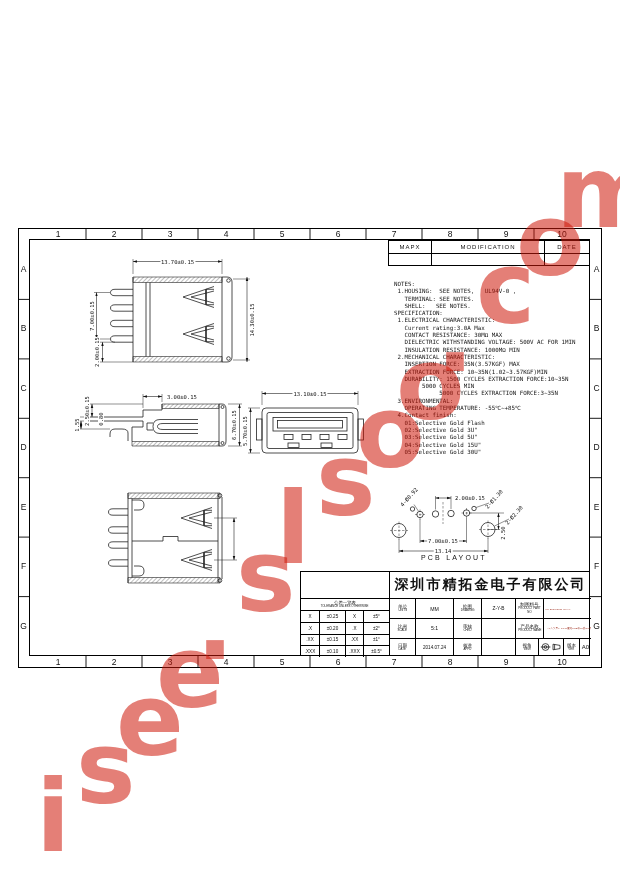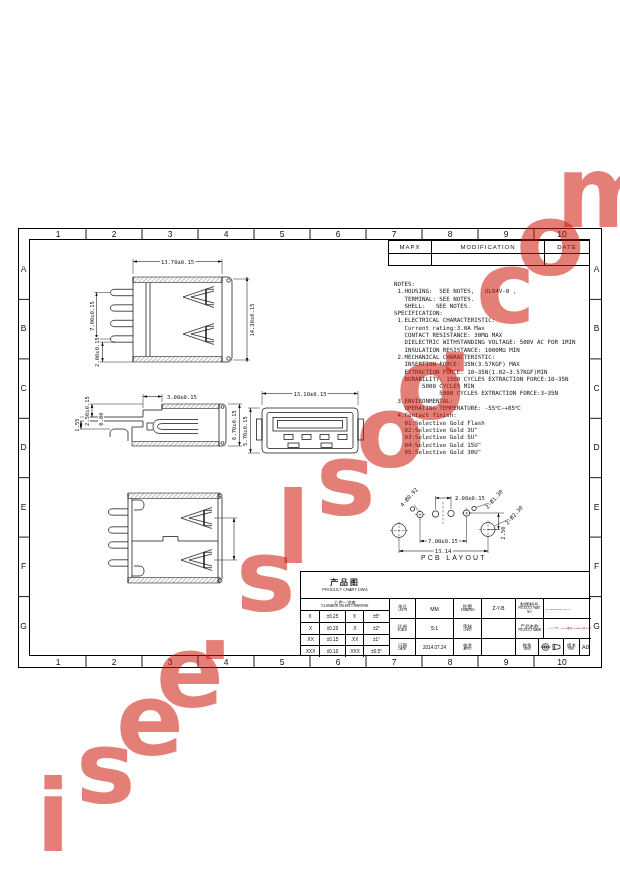--- a/index.html
+++ b/index.html
@@ -240,23 +240,22 @@
   <span class="dl" style="left:454px;top:494.5px">2.00±0.15</span>
   <span class="d45" style="left:409px;top:497px">4-Ø0.92</span>
   <span class="d45" style="left:494px;top:499px">2-Ø1.30</span>
   <span class="d45" style="left:514px;top:515px">2-Ø2.30</span>
   <span class="d" style="left:443px;top:541px">7.00±0.15</span>
   <span class="d" style="left:443px;top:551px">13.14</span>
   <span class="dv" style="left:503px;top:533px">2.50</span>
   <span class="pcb-caption" style="left:421px;top:553.5px">PCB LAYOUT</span>
 
   <div class="tb">
-    <div class="tbc nl nt" style="left:0;top:0;width:88px;height:26px">
-      <div class="pcname">产品图</div>
-      <div class="pcen">PRODUCT CHART DWG</div>
+    <div class="tbc nt" style="left:88px;top:0;width:202px;height:26px">
+      <div class="company">深圳市精拓金电子有限公司</div>
     </div>
     <div class="tbc nl" style="left:0;top:26px;width:88px;height:12px">
       <div class="zh" style="font-size:4.4px">公差一览表</div>
       <div class="en">TOLERANCE UNLESS OTHERWISE</div>
     </div>
     <div class="tolgrid">
       <div class="tg c0">X</div>
       <div class="tg">±0.25</div>
       <div class="tg">X</div>
       <div class="tg">±5°</div>

